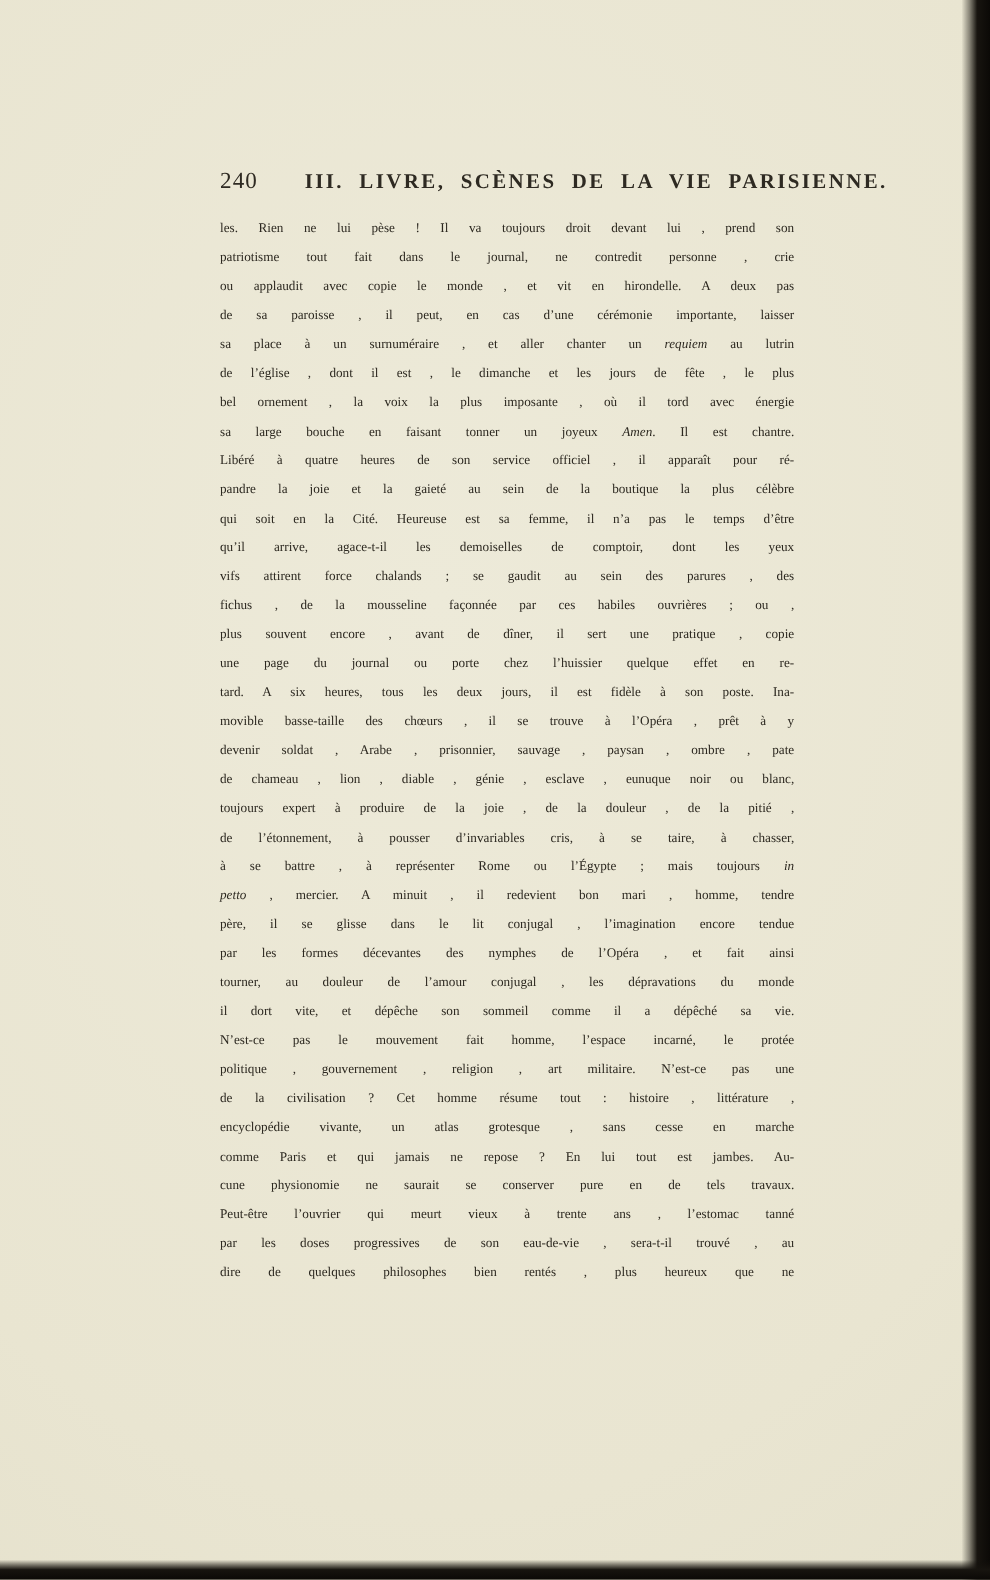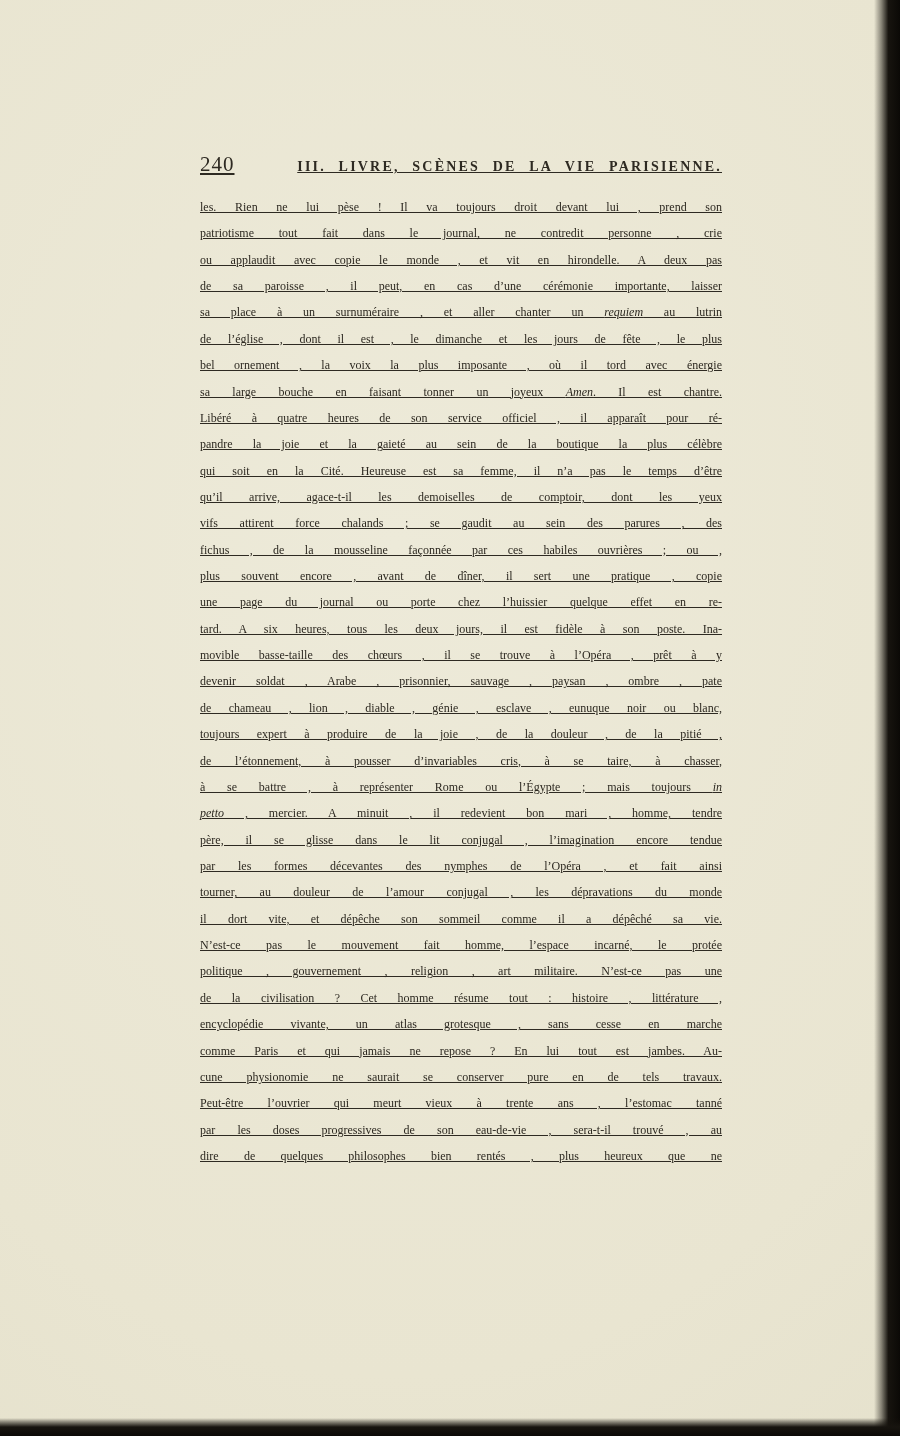--- a/index.html
+++ b/index.html
@@ -15,37 +15,36 @@
     height: 1436px;
     background:
       radial-gradient(130% 105% at 44% 38%, #edead9 0%, #e9e5d1 55%, #e4e0cb 82%, #dcd7c0 100%);
   }
   .page {
     position: relative;
     width: 100%;
     height: 100%;
     padding: 152px 0 0 200px;
     color: #2e2a22;
-    text-decoration: underline;
   }
   .header {
     display: flex;
     align-items: baseline;
     width: 522px;
   }
   .pagenum {
     font-size: 21px;
     letter-spacing: 1px;
     width: 77px;
     flex: none;
   }
   .running-title {
     flex: 1;
     text-align: right;
-    font-size: 14px;
+    font-size: 19px;
     font-weight: bold;
     letter-spacing: 2.2px;
     word-spacing: 7px;
     white-space: nowrap;
   }
   .body-text {
     width: 522px;
     margin-top: 17px;
     font-size: 12px;
     line-height: 26.36px;

